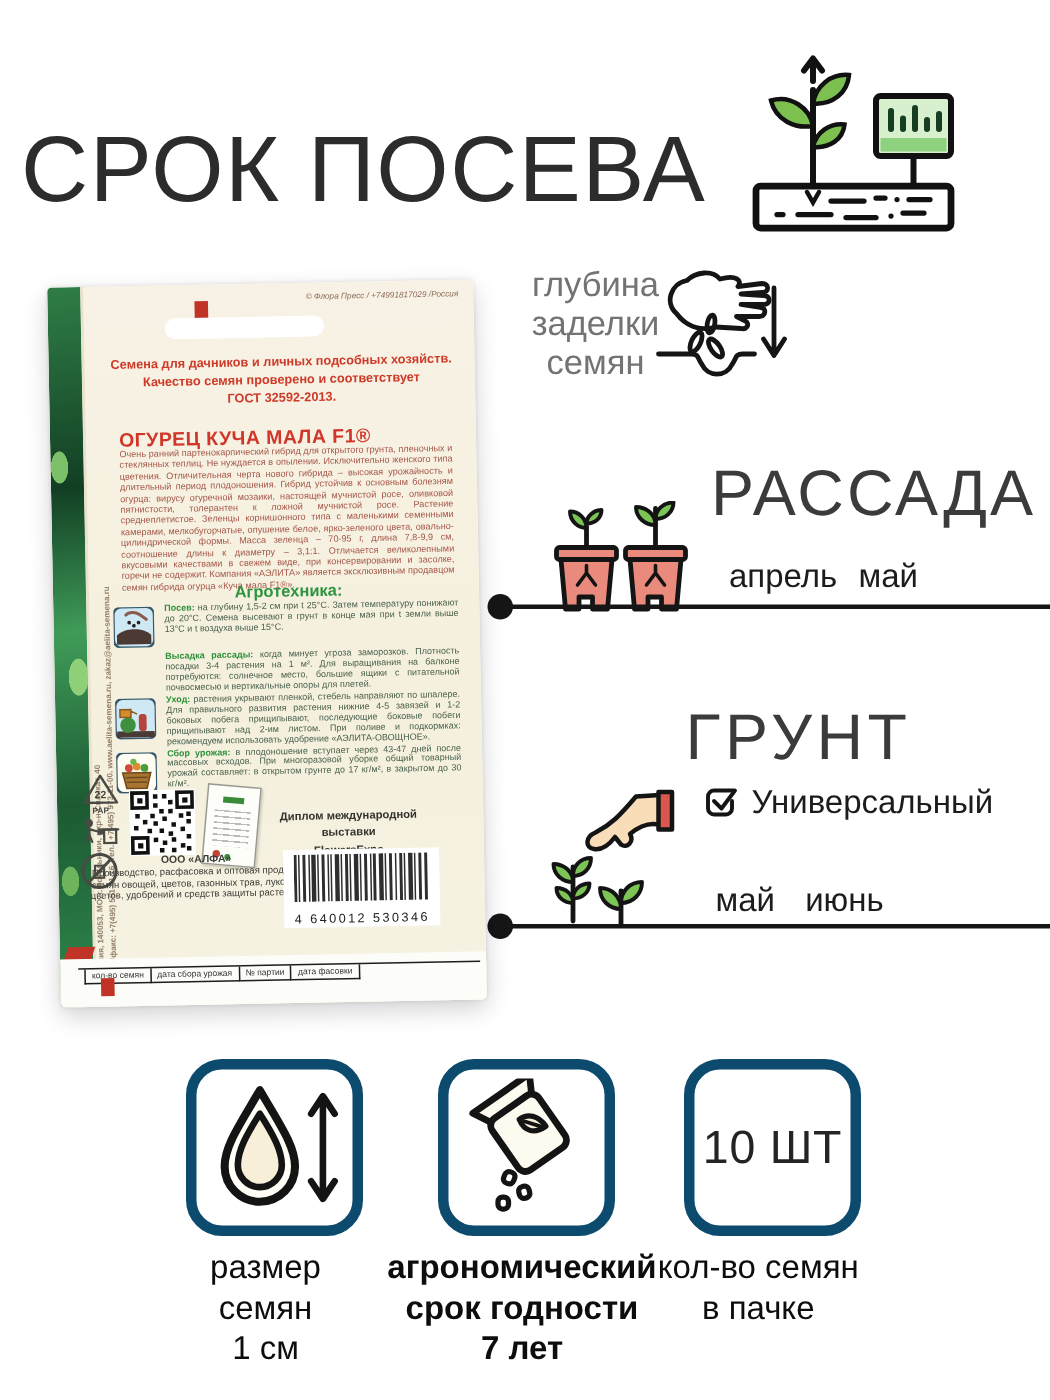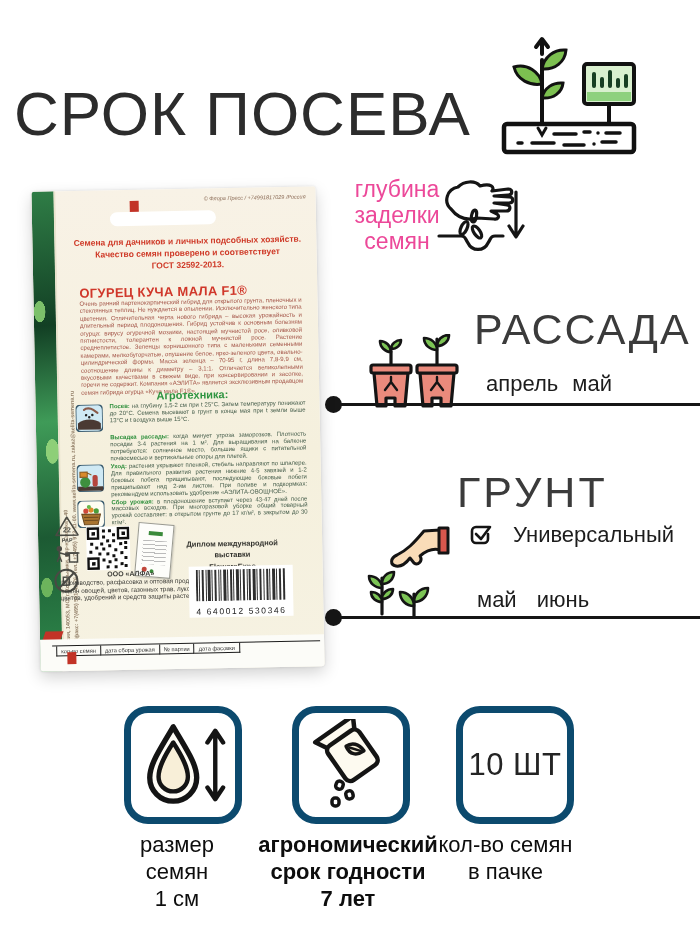--- a/index.html
+++ b/index.html
@@ -1,26 +1,26 @@
 <!DOCTYPE html>
 <html><head>
 <meta charset="utf-8">
 <style>
   html,body{margin:0;padding:0;}
   body{width:700px;height:933px;background:#ffffff;font-family:"Liberation Sans",sans-serif;position:relative;overflow:hidden;}
   .abs{position:absolute;}
   
   .main-title{left:14px;top:78px;font-size:62px;font-weight:400;color:#2c2c2c;letter-spacing:1px;white-space:nowrap;}
   
-  .depth-text{left:334px;top:176px;width:126px;text-align:center;font-size:23px;line-height:1.13;color:#ec4899;font-weight:500;}
+  .depth-text{left:334px;top:176px;width:126px;text-align:center;font-size:23px;line-height:1.13;color:#737373;font-weight:500;}
   .big-head{font-size:43px;font-weight:300;color:#3b3b3b;letter-spacing:2px;white-space:nowrap;}
   .months{font-size:22px;color:#1c1c1c;font-weight:500;white-space:nowrap;}
   .rule{height:3px;background:#161616;}
   .dot{width:17px;height:17px;border-radius:50%;background:#161616;}
-  .chk-row{display:flex;align-items:center;gap:21px;}
+  .chk-row{display:flex;align-items:center;gap:9px;}
   .chk-label{font-size:22px;font-weight:500;color:#1c1c1c;white-space:nowrap;}
   
   .packet{left:36px;top:189px;width:284px;height:480px;background:linear-gradient(180deg,#f8f2e6 0%,#f5f0dd 55%,#f6f2e2 100%);transform:rotate(-1.1deg);box-shadow:0 6px 16px rgba(0,0,0,.18),0 0 3px rgba(0,0,0,.12);border-radius:3px;}
   .p-strip{left:0;top:0;width:22px;height:100%;border-radius:3px 0 0 3px;border-right:2px solid #e9e3cd;
     background:
       radial-gradient(14px 26px at 6px 120px,#7cc06a 0 40%,transparent 42%),
       radial-gradient(16px 30px at 16px 260px,#8ecf78 0 40%,transparent 42%),
       radial-gradient(14px 24px at 8px 396px,#6db45c 0 40%,transparent 42%),
       linear-gradient(175deg,#2f7d46 0%,#123f24 28%,#3f9b58 48%,#1c5a33 72%,#2f8a4c 100%);}
   .p-red-tab{left:98px;top:11px;width:9px;height:13px;background:#c23327;}

